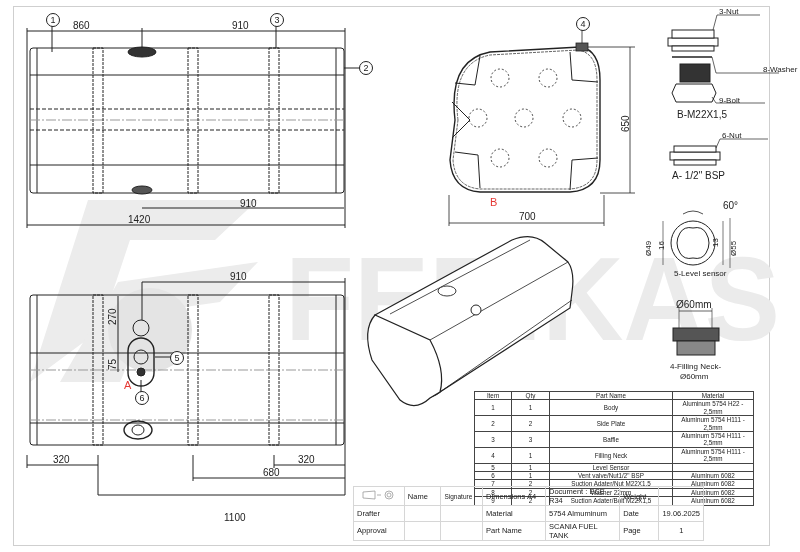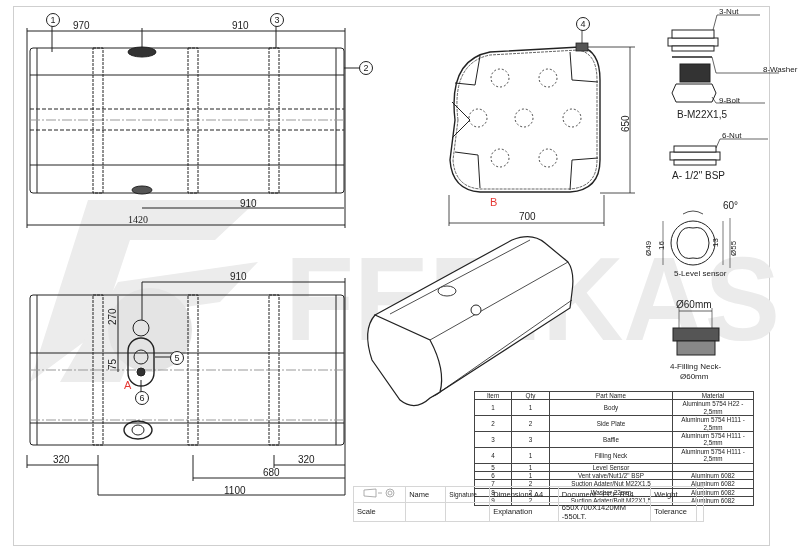--- a/index.html
+++ b/index.html
@@ -161,24 +161,24 @@
     <line x1="274" y1="465" x2="345" y2="465"></line>
     <line x1="274" y1="455" x2="274" y2="468"></line>
     <line x1="193" y1="478" x2="345" y2="478"></line>
     <line x1="193" y1="455" x2="193" y2="481"></line>
     <line x1="98" y1="495" x2="345" y2="495"></line>
     <line x1="155" y1="357" x2="172" y2="357"></line>
     <line x1="141" y1="380" x2="141" y2="392"></line>
   </g>
 </svg>
 
-<span class="lbl" style="left:73px;top:20px;">970</span>
+<span class="lbl" style="left:73px;top:20px;">860</span>
 <span class="lbl" style="left:232px;top:20px;">910</span>
 <span class="lbl" style="left:240px;top:198px;">910</span>
-<span class="lbl" style="left:128px;top:214px;font-family:Liberation Serif, serif;">1420</span>
+<span class="lbl" style="left:128px;top:214px;">1420</span>
 <span class="circ" style="left:46px;top:13px;">1</span>
 <span class="circ" style="left:270px;top:13px;">3</span>
 <span class="circ" style="left:359px;top:61px;">2</span>
 
 <span class="circ" style="left:576px;top:17px;">4</span>
 <span class="lbl v" style="left:620px;top:132px;">650</span>
 <span class="lbl" style="left:519px;top:211px;">700</span>
 <span class="lbl red" style="left:490px;top:196px;">B</span>
 
 <span class="lbl small" style="left:719px;top:7px;">3-Nut</span>
@@ -201,21 +201,21 @@
 
 <span class="lbl" style="left:230px;top:271px;">910</span>
 <span class="lbl v" style="left:107px;top:325px;">270</span>
 <span class="lbl v" style="left:107px;top:370px;">75</span>
 <span class="circ" style="left:170px;top:351px;">5</span>
 <span class="circ" style="left:135px;top:391px;">6</span>
 <span class="lbl red" style="left:124px;top:379px;">A</span>
 <span class="lbl" style="left:53px;top:454px;">320</span>
 <span class="lbl" style="left:298px;top:454px;">320</span>
 <span class="lbl" style="left:263px;top:467px;">680</span>
-<span class="lbl" style="left:224px;top:485px;">1100</span>
+<span class="lbl" style="left:224px;top:512px;">1100</span>
 
 <table class="bom">
   <tbody>
       <tr>
     <th style="width:32px">Item</th>
     <th style="width:33px">Qty</th>
     <th style="width:118px">Part Name</th>
     <th>Material</th>
   </tr>
   <tr>
@@ -286,22 +286,31 @@
           </svg>
     </td>
     <td style="width:40px">Name</td>
     <td style="width:42px;font-size:6.5px">Signature</td>
     <td style="width:74px"><span>Dimensions</span> <span>A4</span></td>
     <td style="width:97px">Document : ECE R34</td>
     <td style="width:42px">Weight</td>
     <td></td>
   </tr>
   <tr>
-    <td>Scale</td>
-    <td></td>
-    <td></td>
-    <td>Explanation</td>
-    <td>650X700X1420MM -550LT.</td>
-    <td>Tolerance</td>
-    <td></td>
+    <td>Drafter</td>
+    <td></td>
+    <td></td>
+    <td>Material</td>
+    <td>5754 Almuminum</td>
+    <td>Date</td>
+    <td>19.06.2025</td>
+  </tr>
+  <tr>
+    <td>Approval</td>
+    <td></td>
+    <td></td>
+    <td>Part Name</td>
+    <td>SCANIA FUEL TANK</td>
+    <td>Page</td>
+    <td class="c">1</td>
   </tr>
 </tbody>
   </table>
 
 </body></html>

